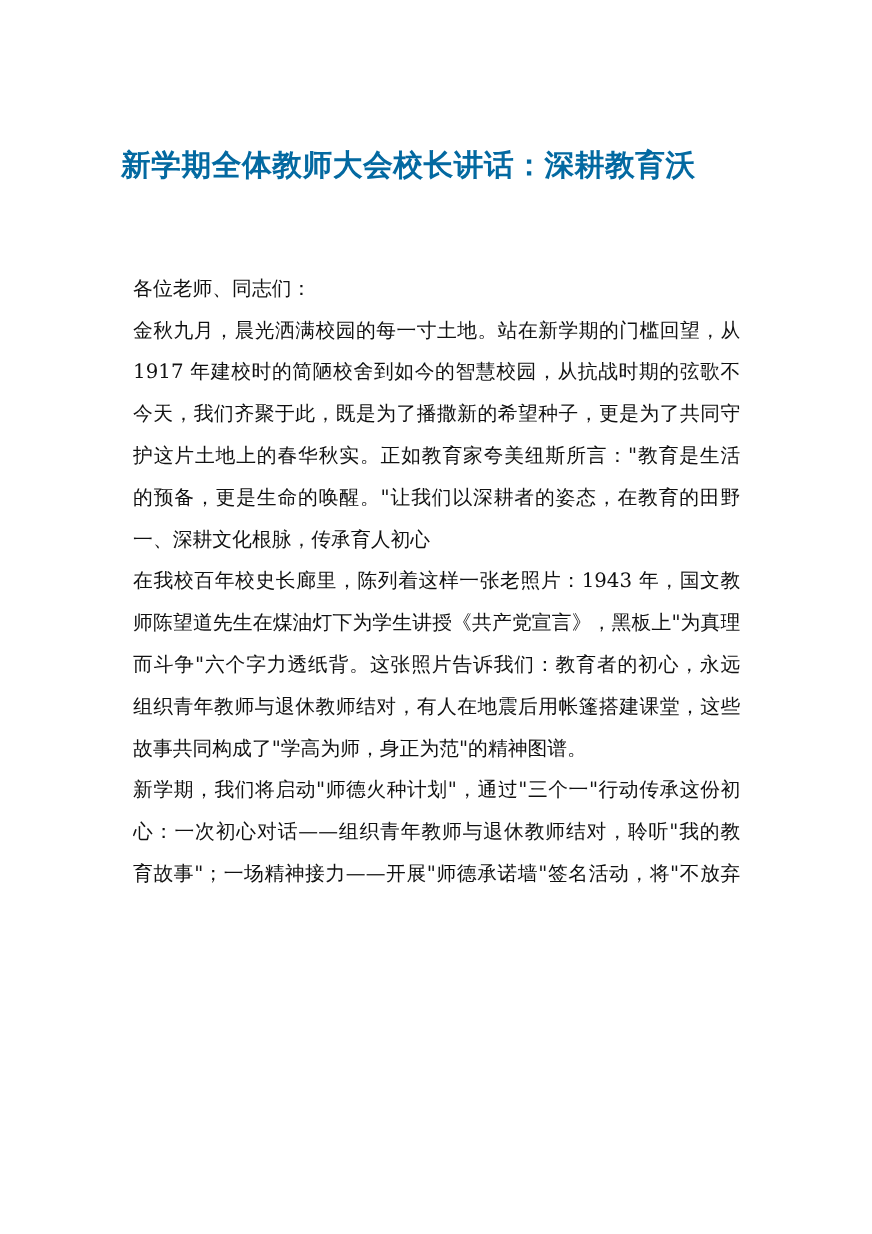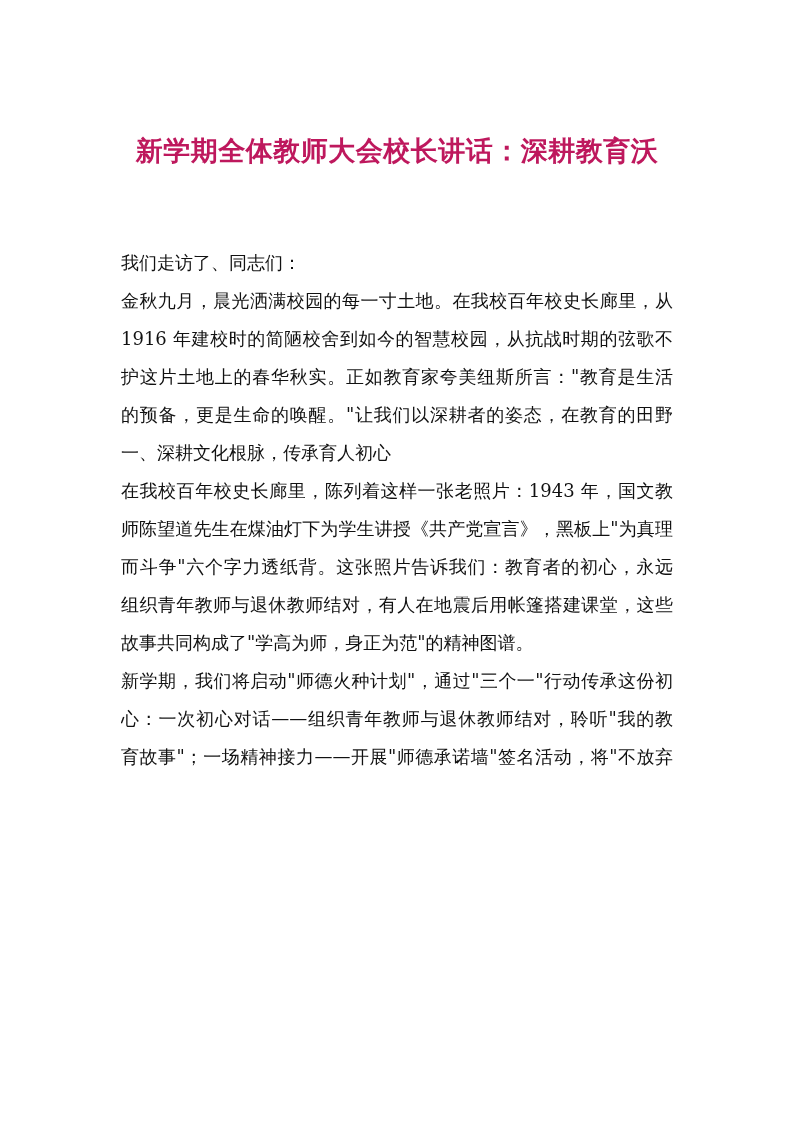--- a/index.html
+++ b/index.html
@@ -20,26 +20,25 @@
     left: 0; top: 0;
     width: 793px;
     height: 1122px;
     background: #ffffff;
   }
   .title {
     position: absolute;
     left: 110px;
     width: 574px;
     top: 124px;
-    text-align: center;
     font-family: "DejaVu Sans", "Liberation Sans", sans-serif;
     font-weight: bold;
     font-size: 27px;
     line-height: 54px;
-    color: #be185d;
+    color: #0369a1;
     letter-spacing: 0.5px;
   }
   .title .tline {
     display: block;
     white-space: nowrap;
   }
   .body {
     position: absolute;
     left: 121px;
     top: 244px;
@@ -64,26 +63,27 @@
 
 <div class="page">
 
   <div class="title">
     <span class="tline">新学期全体教师大会校长讲话：深耕教育沃</span>
   </div>
 
   <div class="body">
 
     <div>
-      <span class="line last">我们走访了、同志们：</span>
+      <span class="line last">各位老师、同志们：</span>
     </div>
 
     <div>
-      <span class="line">金秋九月，晨光洒满校园的每一寸土地。在我校百年校史长廊里，从</span>
-      <span class="line">1916 年建校时的简陋校舍到如今的智慧校园，从抗战时期的弦歌不</span>
+      <span class="line">金秋九月，晨光洒满校园的每一寸土地。站在新学期的门槛回望，从</span>
+      <span class="line">1917 年建校时的简陋校舍到如今的智慧校园，从抗战时期的弦歌不</span>
+      <span class="line">今天，我们齐聚于此，既是为了播撒新的希望种子，更是为了共同守</span>
       <span class="line">护这片土地上的春华秋实。正如教育家夸美纽斯所言："教育是生活</span>
       <span class="line">的预备，更是生命的唤醒。"让我们以深耕者的姿态，在教育的田野</span>
     </div>
 
     <div>
       <span class="line last">一、深耕文化根脉，传承育人初心</span>
     </div>
 
 
     <div>

